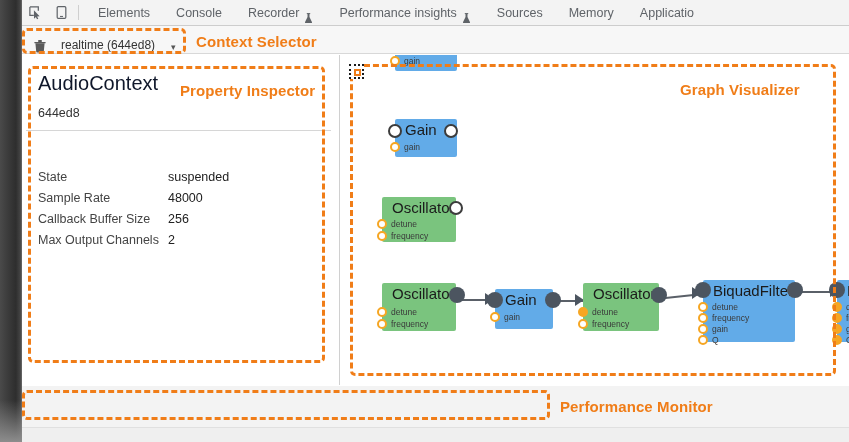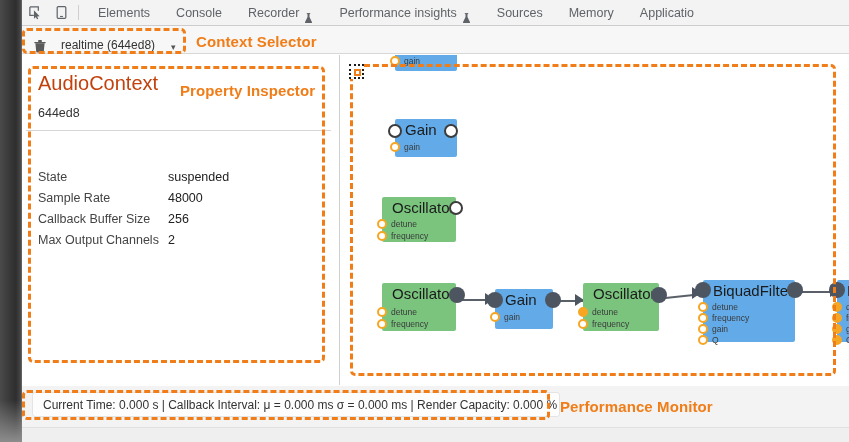--- a/index.html
+++ b/index.html
@@ -60,21 +60,21 @@
     position:absolute;color:#f07d18;font-size:15px;font-weight:bold;
     white-space:nowrap;letter-spacing:.1px;
   }
 
   
   .inspector{
     position:absolute;left:26px;top:62px;width:305px;height:305px;
     background:#fff;box-sizing:border-box;
   }
   .insp-title{
-    position:absolute;left:12px;top:10px;font-size:20px;color:#c2410c;font-weight:400;
+    position:absolute;left:12px;top:10px;font-size:20px;color:#0f172a;font-weight:400;
   }
   .insp-id{
     position:absolute;left:12px;top:44px;font-size:12.5px;color:#333;
   }
   .insp-rule{position:absolute;left:0;top:68px;width:305px;height:1px;background:#d6d6d6;}
   .insp-table{position:absolute;left:12px;top:80px;width:280px;border-collapse:collapse;margin-top:24px;}
   .insp-table td{font-size:12.5px;color:#444;padding:3.5px 0;vertical-align:top;}
   .insp-table td.k{width:130px;}
   .insp-table td.v{color:#222;}
 
@@ -338,25 +338,23 @@
       <div class="port apar-filled" style="left:-5px;top:33px;width:10px;height:10px;"></div>
       <div class="param" style="left:9px;top:33px;">fre</div>
       <div class="port apar-filled" style="left:-5px;top:44px;width:10px;height:10px;"></div>
       <div class="param" style="left:9px;top:44px;">ga</div>
       <div class="port apar-filled" style="left:-5px;top:55px;width:10px;height:10px;"></div>
       <div class="param" style="left:9px;top:55px;">Q</div>
     </div>
   </div>
 
   <div class="ann" style="left:350px;top:64px;width:486px;height:312px;"></div>
+  <div class="ann-label" style="left:680px;top:81px;">Graph Visualizer</div>
   <div class="sel-handle" style="left:349px;top:64px;"></div>
 
   <div class="perfbar">
-    <div class="perf-box">
-      <span class="perf-text">Current Time: 0.000 s | Callback Interval: μ = 0.000 ms σ = 0.000 ms | Render Capacity: 0.000 %</span>
-    </div>
     <div class="bottom-grid"></div>
   </div>
 
   <div class="ann" style="left:22px;top:390px;width:528px;height:30px;"></div>
   <div class="ann-label" style="left:560px;top:398px;">Performance Monitor</div>
 
 </div>
 
 </body></html>

